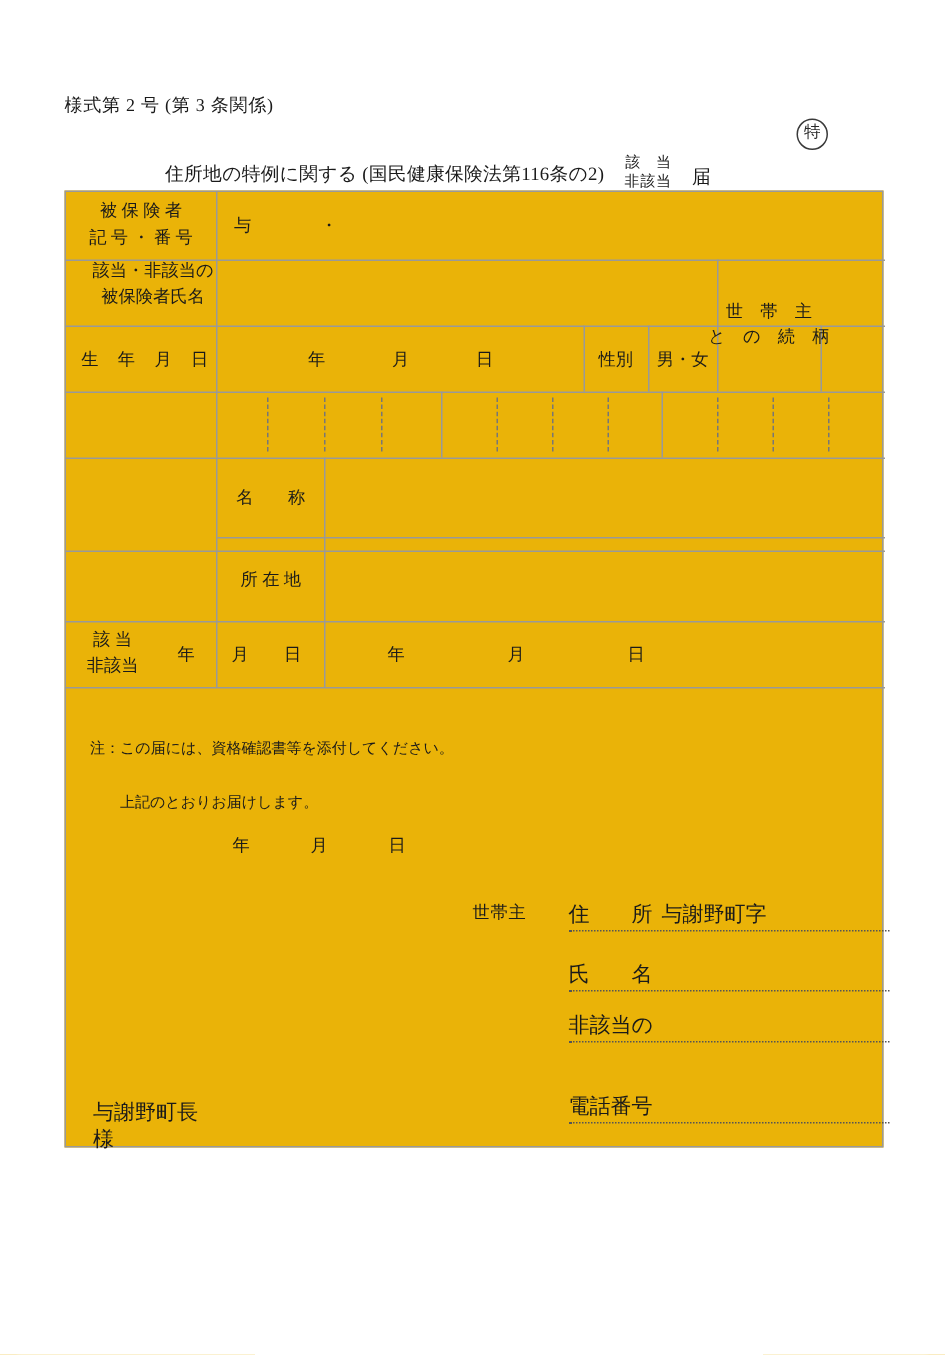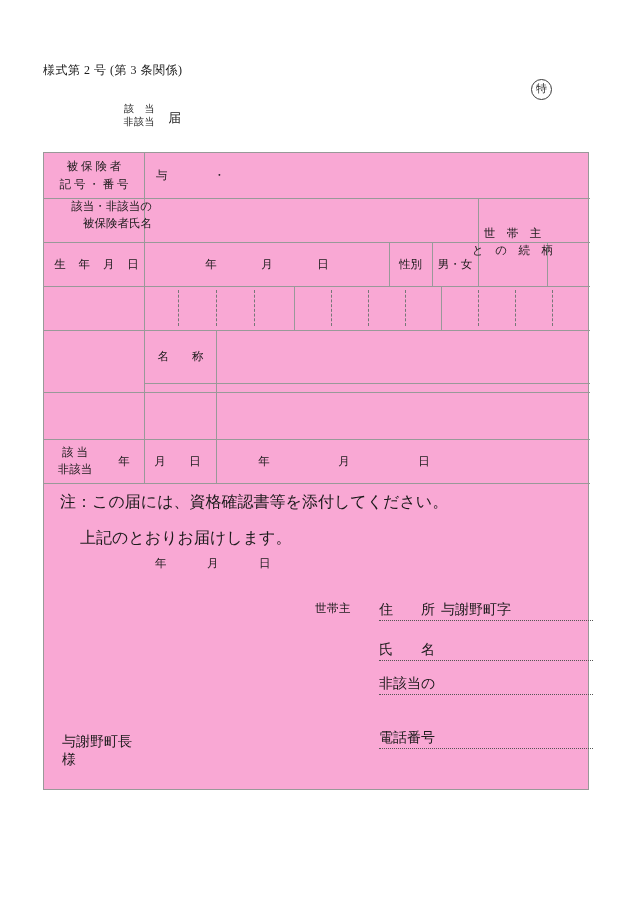--- a/index.html
+++ b/index.html
@@ -63,25 +63,25 @@
     border-radius: 50%;
     font-size: 11px;
     line-height: 17px;
     text-align: center;
     color: #2a2a2a;
     overflow: hidden;
   }
 
   
   #outer-box {
-    left: 43px; top: 152px;
+    left: 43px; top: 127px;
     width: 546px; height: 638px;
     border: 1px solid #999999;
     box-sizing: border-box;
-    background: #f9a8d4;
+    background: #eab308;
   }
 
   
   .hline { background: #999999; height: 1px; }
   .vline { background: #999999; width: 1px; }
   .dline-v {
     width: 0; border-left: 1px dashed #777777;
   }
 
   .cell-label {
@@ -114,21 +114,21 @@
   .ymd {
     display: flex;
     align-items: center;
     font-size: 11.5px;
     white-space: nowrap;
   }
   .ymd span { display: inline-block; }
 
   
   .body-text {
-    font-size: 16px;
+    font-size: 10px;
     white-space: nowrap;
   }
   #note-line { left: 60px; top: 492px; }
   #declaration-line { left: 80px; top: 528px; }
   #declaration-date {
     left: 155px; top: 556px;
     display: flex;
     font-size: 11.5px;
     white-space: nowrap;
   }
@@ -177,20 +177,21 @@
   #mayor-line .mayor-name { width: 95px; }
 </style>
 </head>
 <body>
 
 <div id="page">
 
   <div class="abs" id="form-number">様式第 2 号 (第 3 条関係)</div>
 
   <div class="abs" id="doc-title-row">
+    <span id="doc-title-main">住所地の特例に関する (国民健康保険法第116条の2)</span>
     <span id="doc-title-choice">
       <span class="line1">該 当</span>
       <span class="line2">非該当</span>
     </span>
     <span id="doc-title-suffix">届</span>
   </div>
 
   <div class="abs" id="stamp-mark">特</div>
 
   <div class="abs" id="outer-box">
@@ -229,21 +230,21 @@
     <div class="abs dline-v" style="left:434px; top:137px; height:36px;"></div>
     <div class="abs dline-v" style="left:471px; top:137px; height:36px;"></div>
     <div class="abs dline-v" style="left:508px; top:137px; height:36px;"></div>
 
     <div class="abs two-line" style="left:0; top:0; width:100px; height:45px;">
       <span>被 保 険 者</span>
       <span>記 号 ・ 番 号</span>
     </div>
     <div class="abs value-text" style="left:112px; top:0; width:320px; height:45px;">与　　　　・</div>
 
-    <div class="abs two-line left-pad" style="left:0; top:45px; width:100px; height:44px;align-items:flex-end;">
+    <div class="abs two-line left-pad" style="left:0; top:45px; width:100px; height:44px;">
       <span>該当・非該当の</span>
       <span>被保険者氏名</span>
     </div>
     <div class="abs value-text" style="left:108px; top:45px; width:322px; height:44px;"></div>
 
     <div class="abs cell-label spread4" style="left:0; top:89px; width:100px; height:44px;">生 年 月 日</div>
     <div class="abs ymd" style="left:101px; top:89px; width:244px; height:44px; justify-content:center;">
       <span style="width:56px; text-align:center;">年</span>
       <span style="width:56px; text-align:center;">月</span>
       <span style="width:56px; text-align:center;">日</span>
@@ -255,20 +256,21 @@
       <span>世　帯　主</span>
       <span>と　の　続　柄</span>
     </div>
     <div class="abs value-text" style="left:504px; top:89px; width:42px; height:44px;"></div>
 
     <div class="abs" style="left:101px; top:133px; width:445px; height:44px;"></div>
 
     <div class="abs cell-label" style="left:101px; top:177px; width:71px; height:53px;">名　　称</div>
     <div class="abs value-text" style="left:178px; top:177px; width:368px; height:53px;"></div>
     <div class="abs hline" style="left:101px; top:230px; width:445px;"></div>
+    <div class="abs cell-label" style="left:101px; top:231px; width:71px; height:55px;">所 在 地</div>
     <div class="abs value-text" style="left:178px; top:231px; width:368px; height:55px;"></div>
 
     <div class="abs two-line" style="left:0; top:286px; width:62px; height:44px;">
       <span>該 当</span>
       <span>非該当</span>
     </div>
     <div class="abs ymd" style="left:62px; top:286px; width:110px; height:44px;">
       <span style="width:36px; text-align:center;">年</span>
       <span style="width:36px; text-align:center;">月</span>
       <span style="width:34px; text-align:center;">日</span>

